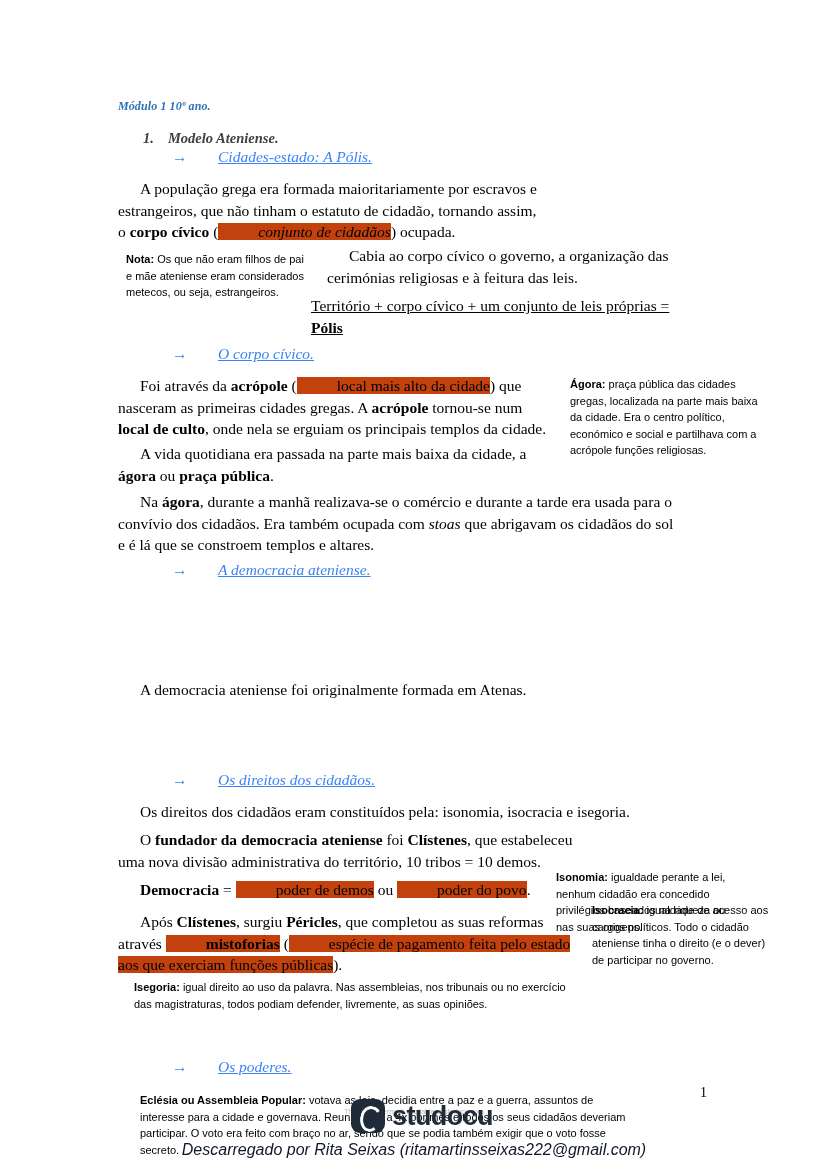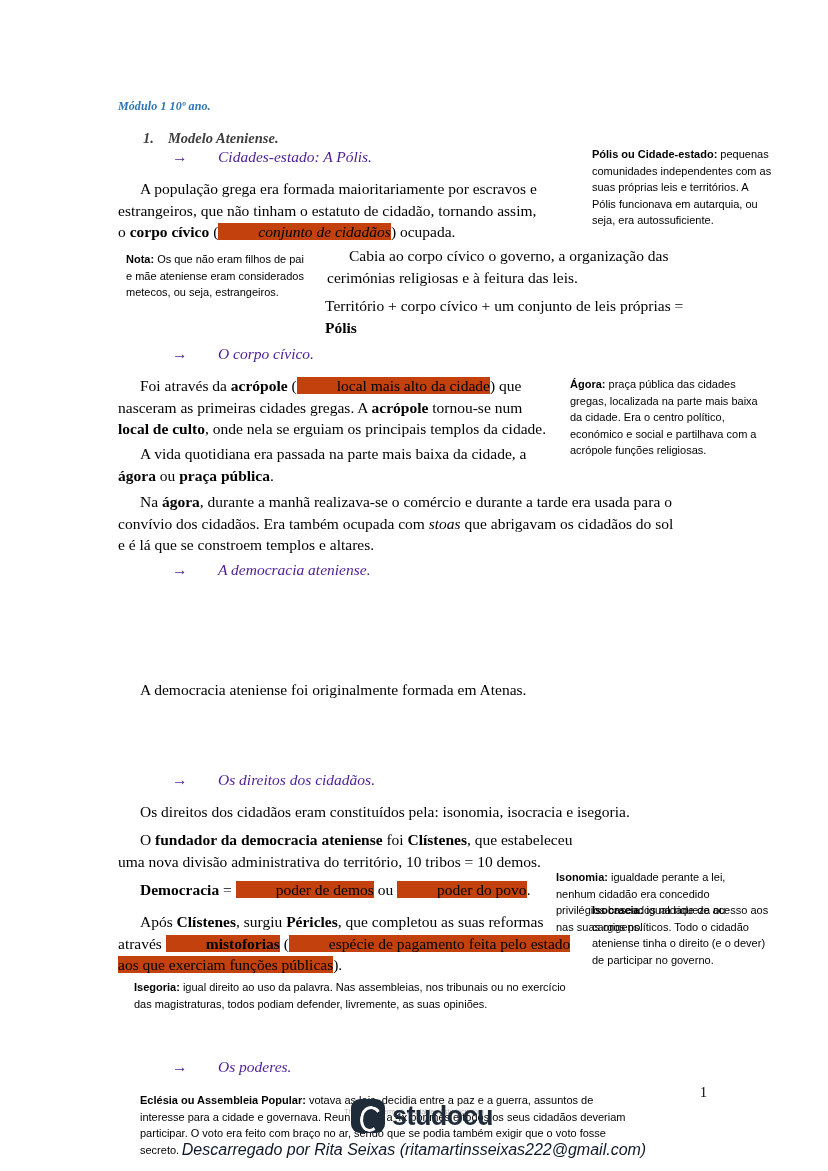--- a/index.html
+++ b/index.html
@@ -35,21 +35,22 @@
     font-style: italic;
     font-weight: bold;
     font-size: 14.5px;
     color: #404040;
   }
   .h-num .num { margin-right: 14px; }
 
   .arrow-item {
     font-style: italic;
     font-size: 15.5px;
-    color: #4c1d95;
+    color: #3b82f6;
+    text-decoration: underline;
   }
   .arrow-item .arrow {
     display: inline-block;
     width: 46px;
     font-style: normal;
   }
 
   .para {
     font-size: 15.5px;
     line-height: 21.5px;
@@ -146,31 +147,28 @@
   </div>
 
   <div class="abs arrow-item" style="left:172px; top:148px;">
     <span class="arrow">→</span><span>Cidades-estado: A Pólis.</span>
   </div>
 
   <div class="abs para" style="left:118px; top:178px; width:425px; text-indent:22px;">
     <span>A população grega era formada maioritariamente por escravos e estrangeiros, que não tinham o estatuto de cidadão, tornando assim, o </span><b>corpo cívico</b><span> (</span><span class="hl"><i>conjunto de cidadãos</i></span><span>) ocupada.</span>
   </div>
 
-  <div class="abs note" style="left:592px; top:146px; width:180px;">
-    <b>Pólis ou Cidade-estado:</b><span> pequenas comunidades independentes com as suas próprias leis e territórios. A Pólis funcionava em autarquia, ou seja, era autossuficiente.</span>
-  </div>
 
   <div class="abs note" style="left:126px; top:251px; width:186px;">
     <b>Nota:</b><span> Os que não eram filhos de pai e mãe ateniense eram considerados metecos, ou seja, estrangeiros.</span>
   </div>
 
   <div class="abs para" style="left:327px; top:245px; width:345px; text-indent:22px;">Cabia ao corpo cívico o governo, a organização das cerimónias religiosas e à feitura das leis.</div>
 
-  <div class="abs para" style="left:325px; top:295px; width:400px;">
+  <div class="abs para" style="left:311px; top:295px; width:400px;text-decoration:underline;">
     <span>Território + corpo cívico + um conjunto de leis próprias = </span><br><b>Pólis</b>
   </div>
 
   <div class="abs arrow-item" style="left:172px; top:345px;">
     <span class="arrow">→</span><span>O corpo cívico.</span>
   </div>
 
   <div class="abs para" style="left:118px; top:375px; width:432px; text-indent:22px;">
     <span>Foi através da </span><b>acrópole</b><span> (</span><span class="hl">local mais alto da cidade</span><span>) que nasceram as primeiras cidades gregas. A </span><b>acrópole</b><span> tornou-se num </span><b>local de culto</b><span>, onde nela se erguiam os principais templos da cidade.</span>
   </div>

